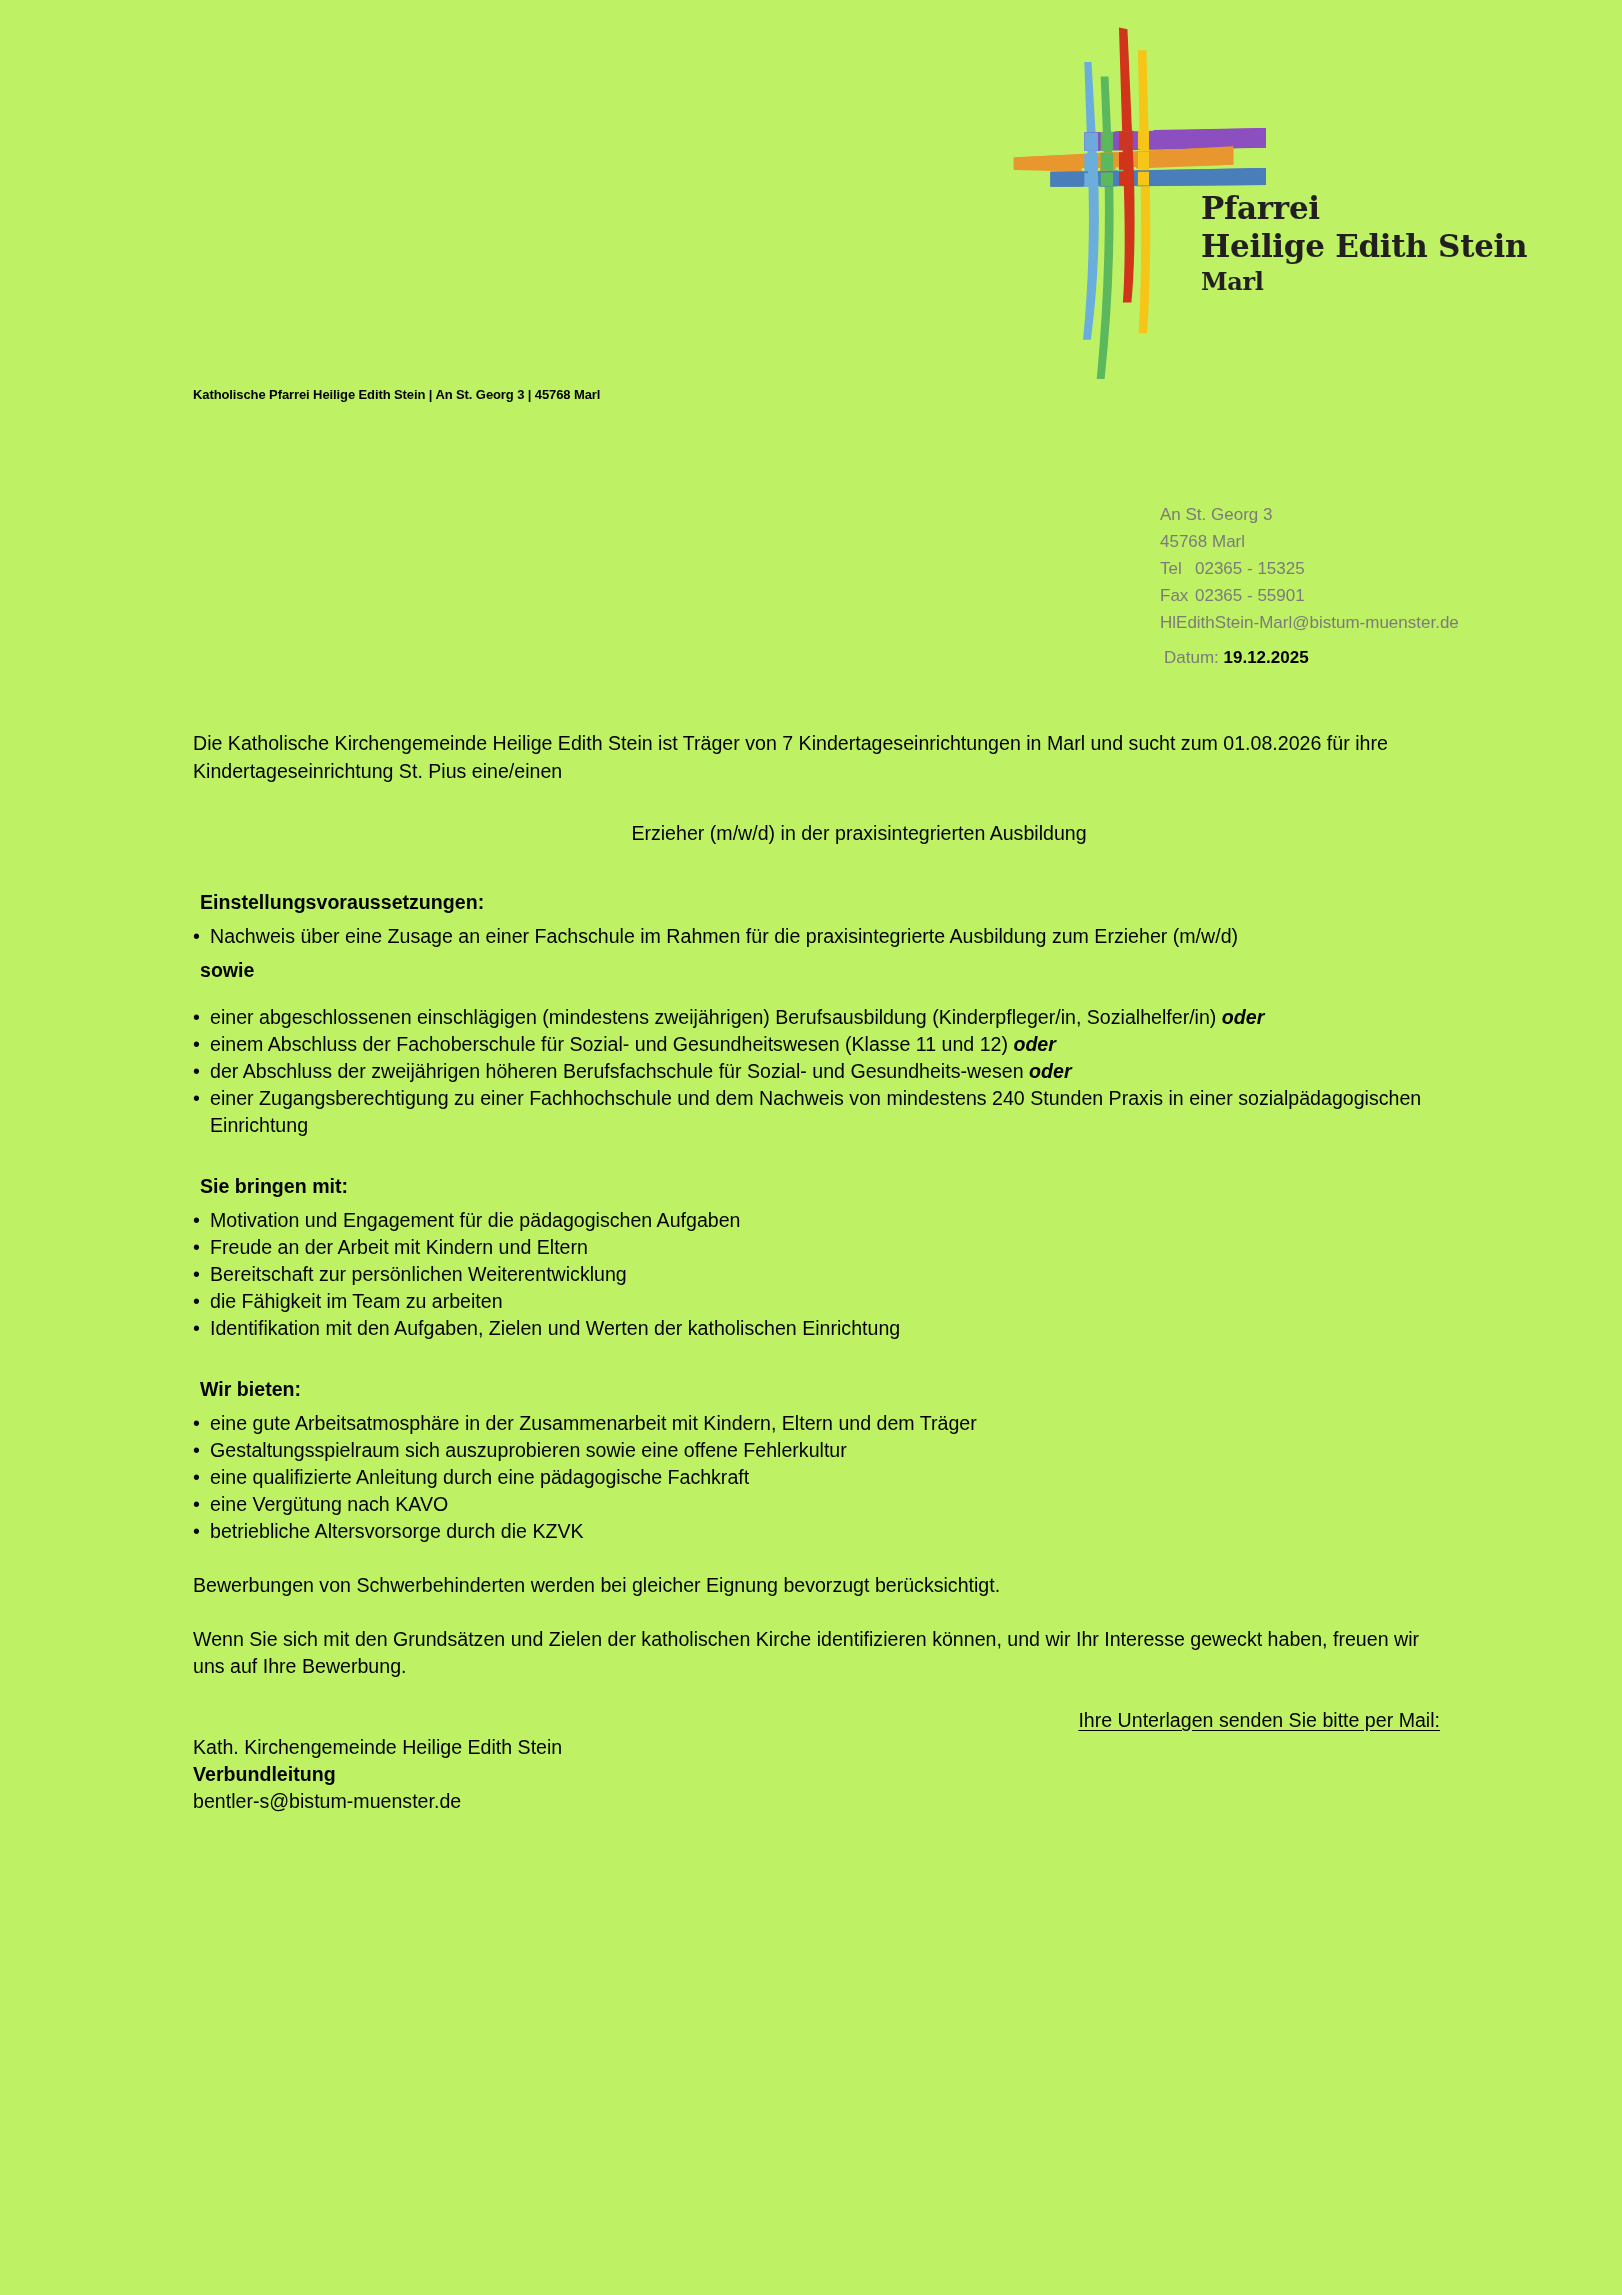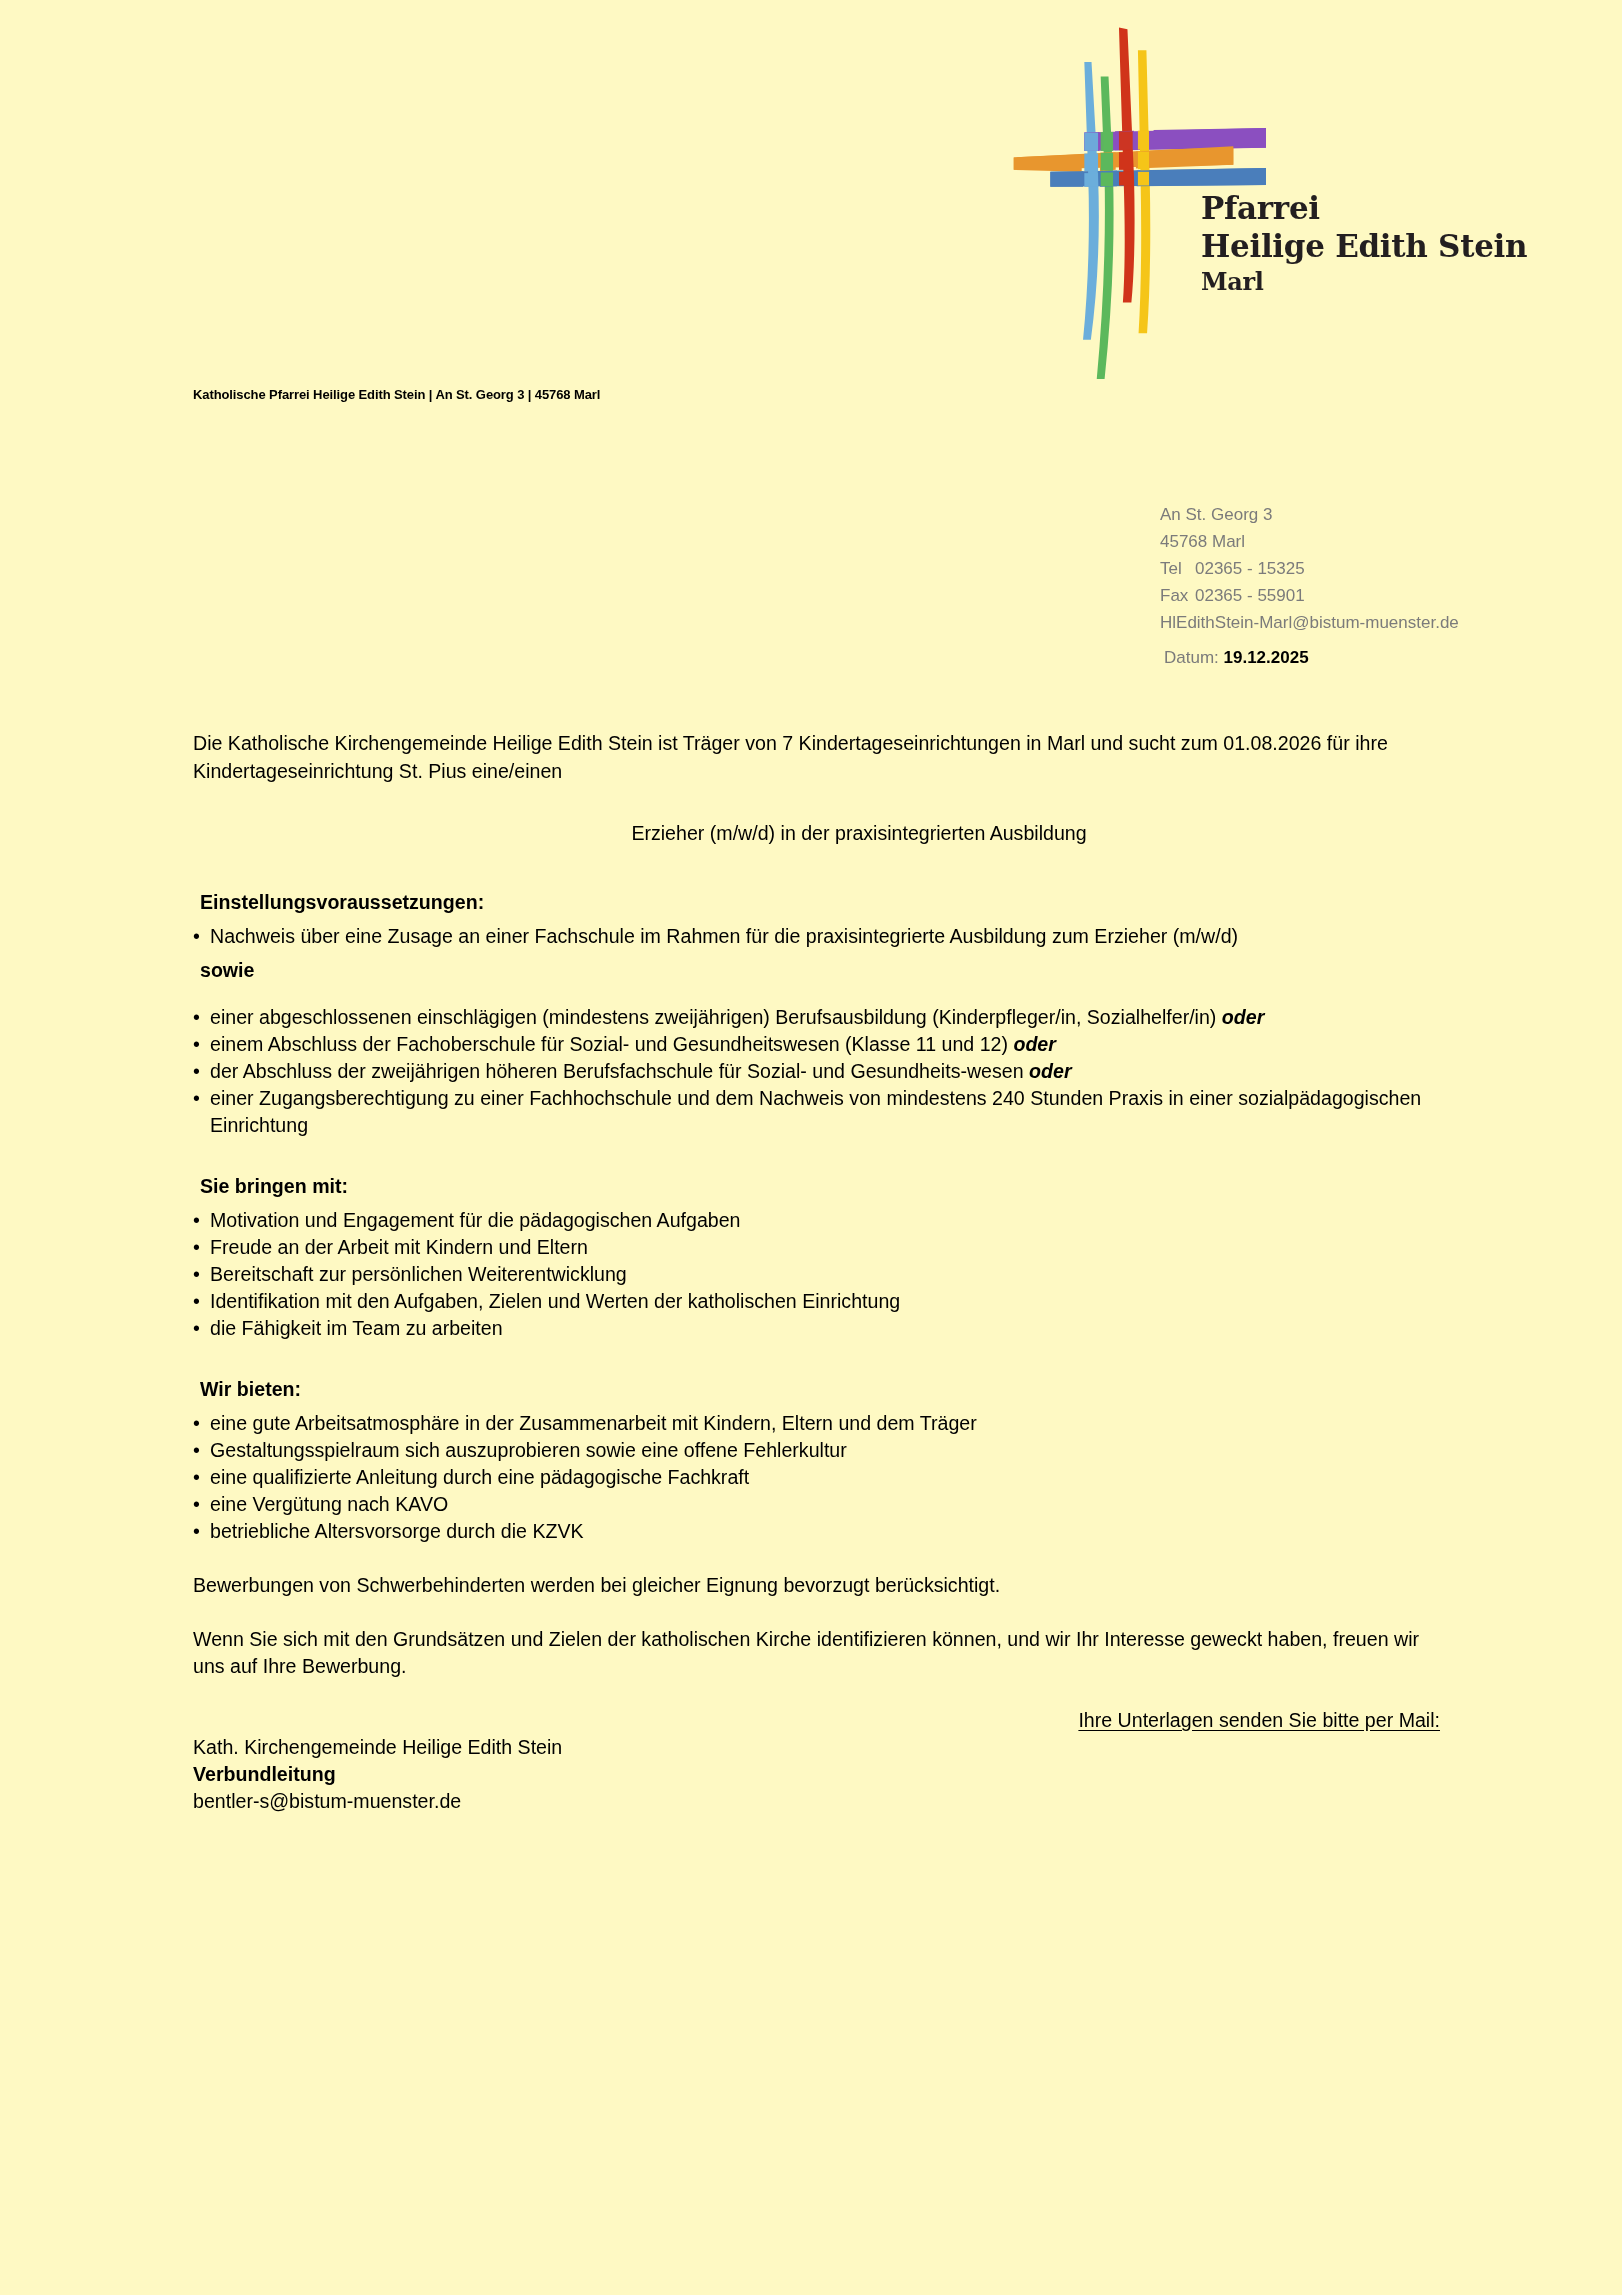--- a/index.html
+++ b/index.html
@@ -9,21 +9,21 @@
     background: #ffffff;
   }
   body {
     font-family: "Liberation Sans", sans-serif;
     color: #000000;
   }
   .page {
     position: relative;
     width: 1623px;
     height: 2295px;
-    background: #fef9c3;
+    background: #bef264;
     overflow: hidden;
     box-sizing: border-box;
   }
 
   
   .logo-block {
     position: absolute;
     left: 985px;
     top: 13px;
     width: 543px;
@@ -238,22 +238,22 @@
     <p class="bullet"><span class="dot">•</span><span>einem Abschluss der Fachoberschule für Sozial- und Gesundheitswesen (Klasse 11 und 12) </span><span class="em-oder">oder</span></p>
     <p class="bullet"><span class="dot">•</span><span>der Abschluss der zweijährigen höheren Berufsfachschule für Sozial- und Gesundheits-wesen </span><span class="em-oder">oder</span></p>
     <p class="bullet"><span class="dot">•</span><span>einer Zugangsberechtigung zu einer Fachhochschule und dem Nachweis von mindestens 240 Stunden Praxis in einer sozialpädagogischen Einrichtung</span></p>
 
     <div class="gap-s"></div>
 
     <p class="sec-head">Sie bringen mit:</p>
     <p class="bullet"><span class="dot">•</span><span>Motivation und Engagement für die pädagogischen Aufgaben</span></p>
     <p class="bullet"><span class="dot">•</span><span>Freude an der Arbeit mit Kindern und Eltern</span></p>
     <p class="bullet"><span class="dot">•</span><span>Bereitschaft zur persönlichen Weiterentwicklung</span></p>
+    <p class="bullet"><span class="dot">•</span><span>die Fähigkeit im Team zu arbeiten</span></p>
     <p class="bullet"><span class="dot">•</span><span>Identifikation mit den Aufgaben, Zielen und Werten der katholischen Einrichtung</span></p>
-    <p class="bullet"><span class="dot">•</span><span>die Fähigkeit im Team zu arbeiten</span></p>
 
     <div class="gap-s"></div>
 
     <p class="sec-head">Wir bieten:</p>
     <p class="bullet"><span class="dot">•</span><span>eine gute Arbeitsatmosphäre in der Zusammenarbeit mit Kindern, Eltern und dem Träger</span></p>
     <p class="bullet"><span class="dot">•</span><span>Gestaltungsspielraum sich auszuprobieren sowie eine offene Fehlerkultur</span></p>
     <p class="bullet"><span class="dot">•</span><span>eine qualifizierte Anleitung durch eine pädagogische Fachkraft</span></p>
     <p class="bullet"><span class="dot">•</span><span>eine Vergütung nach KAVO</span></p>
     <p class="bullet"><span class="dot">•</span><span>betriebliche Altersvorsorge durch die KZVK</span></p>
 

